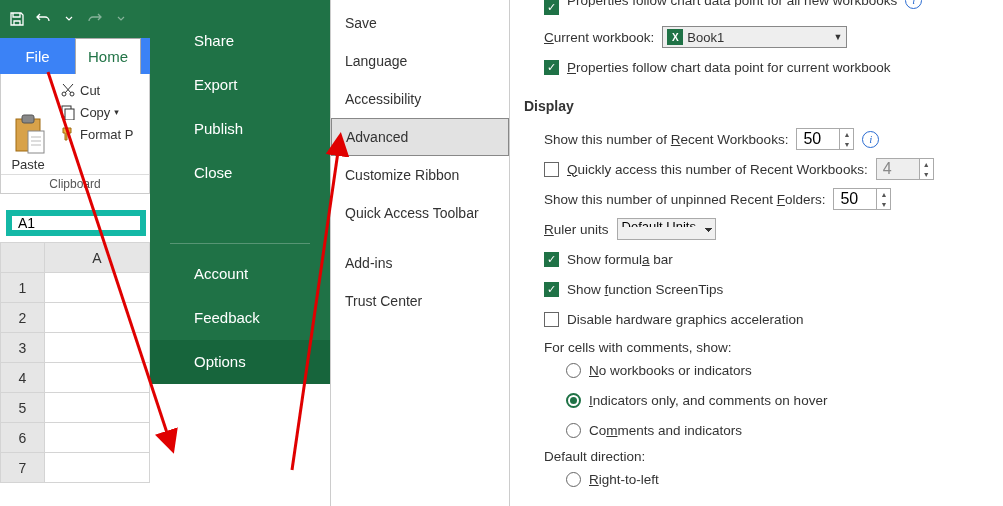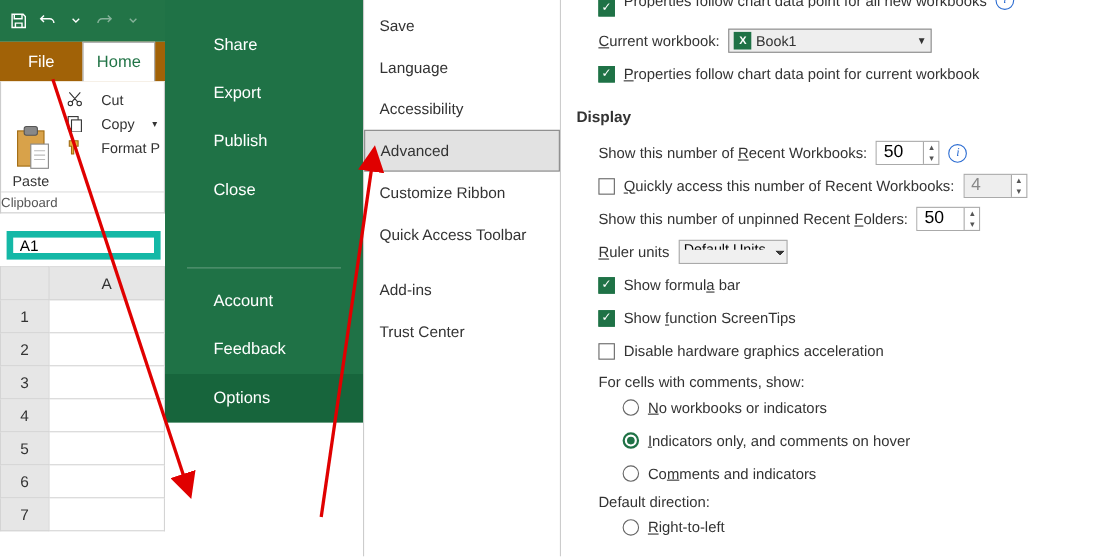--- a/index.html
+++ b/index.html
@@ -28,21 +28,21 @@
     }
     .qat .ico { width: 22px; height: 22px; display:flex; align-items:center; justify-content:center; }
     .qat .ico svg { stroke:#fff; fill:none; }
 
     
     .ribbon-tabs {
       position: absolute;
       left: 0; top: 38px;
       width: 150px;
       height: 36px;
-      background: #a16207;
+      background: #3b82f6;
       display: flex;
     }
     .ribbon-tabs .tab {
       height: 36px;
       display: flex; align-items: center; justify-content: center;
       padding: 0 12px;
       font-size: 15px;
       color: #fff;
     }
     .ribbon-tabs .file-tab { width: 75px; }
@@ -82,23 +82,24 @@
       width: 36px; height: 44px;
       margin-top: 6px;
     }
     .clipboard-right {
       flex: 1;
       display:flex; flex-direction:column;
       padding-top: 8px;
       gap: 6px;
       font-size: 13px;
     }
-    .clipboard-right .row { display:flex; align-items:center; gap:16px; padding-left:4px;}
+    .clipboard-right .row { display:flex; align-items:center; gap:4px; padding-left:4px;}
     .clipboard-right .row svg { width:16px; height:16px;}
     .group-caption {
+      text-align:center;
       font-size: 12px;
       color:#555;
       border-top: 1px solid #ddd;
       height:19px;
       line-height:19px;
     }
 
     
     .namebox {
       position: absolute;

